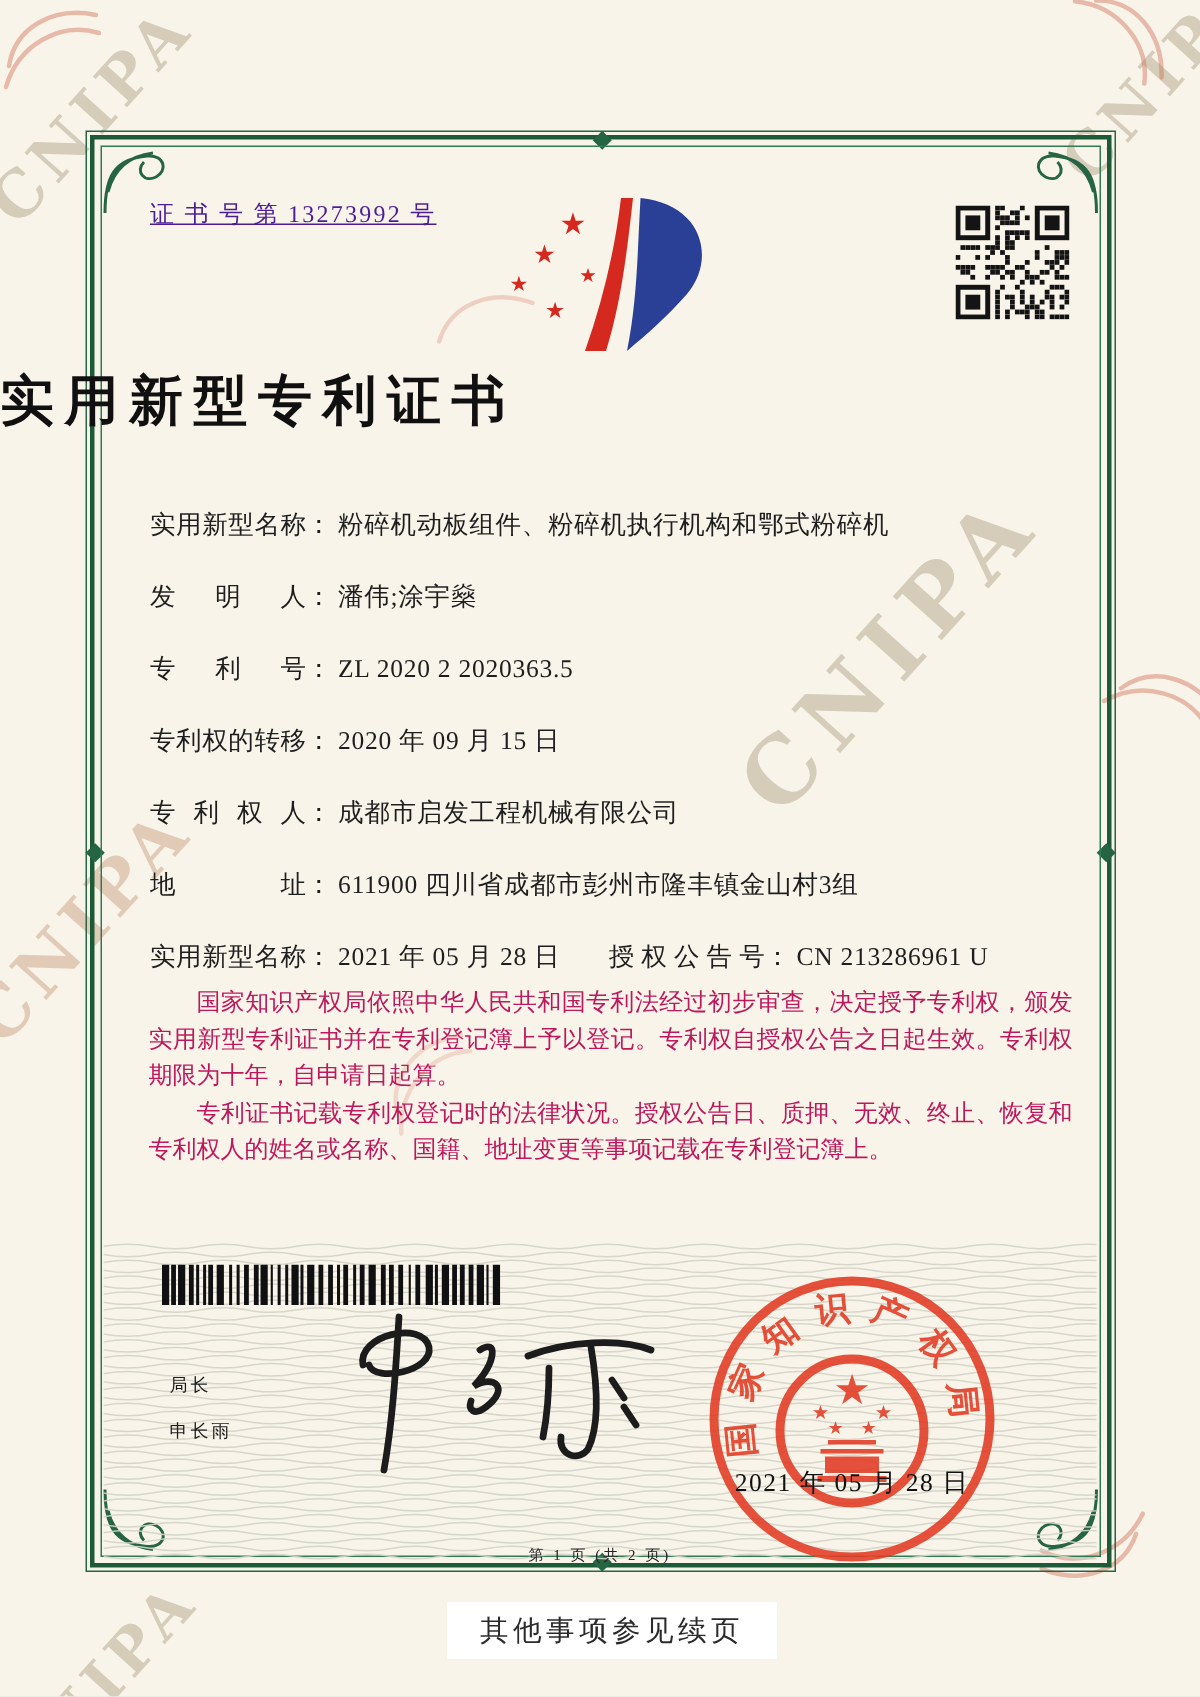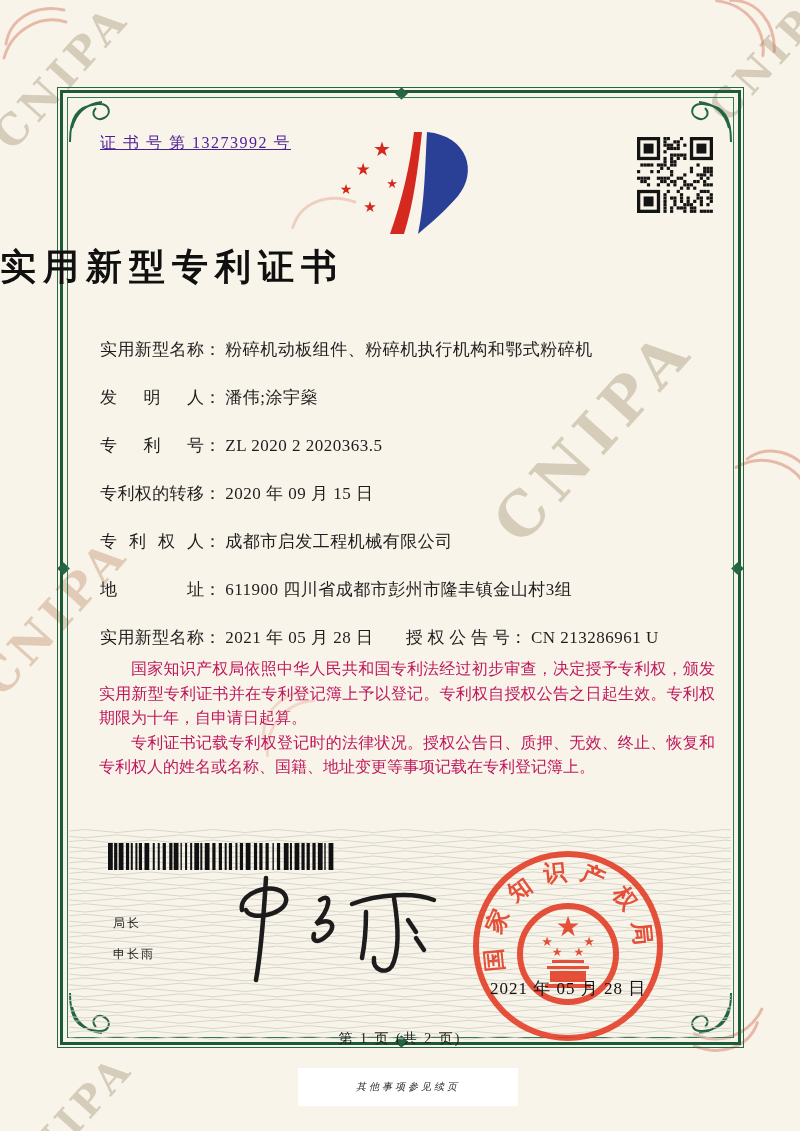--- a/index.html
+++ b/index.html
@@ -52,24 +52,24 @@
   .barcode { position:absolute; left:108px; top:843px; }
   .officer { position:absolute; left:113px; top:915px;
     font-family:"Liberation Sans","DejaVu Sans",sans-serif; font-size:12px; color:#1b1b1b; }
   .officer div { margin-bottom:14px; letter-spacing:2px; }
   .signature { position:absolute; left:228px; top:872px; }
   .signature path { stroke:#1c1c1c; stroke-width:4.5; fill:none; stroke-linecap:round; }
   .seal { position:absolute; left:468px; top:846px; }
   .sealdate { position:absolute; left:468px; top:977px; width:200px; text-align:center;
     font-size:17px; color:#111; letter-spacing:1px; white-space:nowrap; }
   .pagefooter { position:absolute; left:0; right:0; top:1030px; text-align:center;
-    font-size:14px; letter-spacing:2px; color:#222; }
+    font-size:10px; letter-spacing:2px; color:#222; }
   .notebox { position:absolute; left:298px; top:1068px; width:220px; height:38px;
     background:#ffffff; display:flex; align-items:center; justify-content:center; }
-  .notebox span { font-size:10px; letter-spacing:3px; color:#2a2a2a;font-style:italic; }
+  .notebox span { font-size:19px; letter-spacing:3px; color:#2a2a2a; }
 </style>
 </head>
 <body>
 
 <div class="page">
 
   <div class="wm" style="left:-28px; top:52px; font-size:42px;">CNIPA</div>
   <div class="wm" style="left:688px; top:28px; font-size:40px;">CNIPA</div>
   <div class="wm" style="left:462px; top:400px; font-size:60px; letter-spacing:9px;">CNIPA</div>
   <div class="wm" style="left:-42px; top:590px; font-size:46px; color:rgba(196,152,122,.45);">CNIPA</div>

